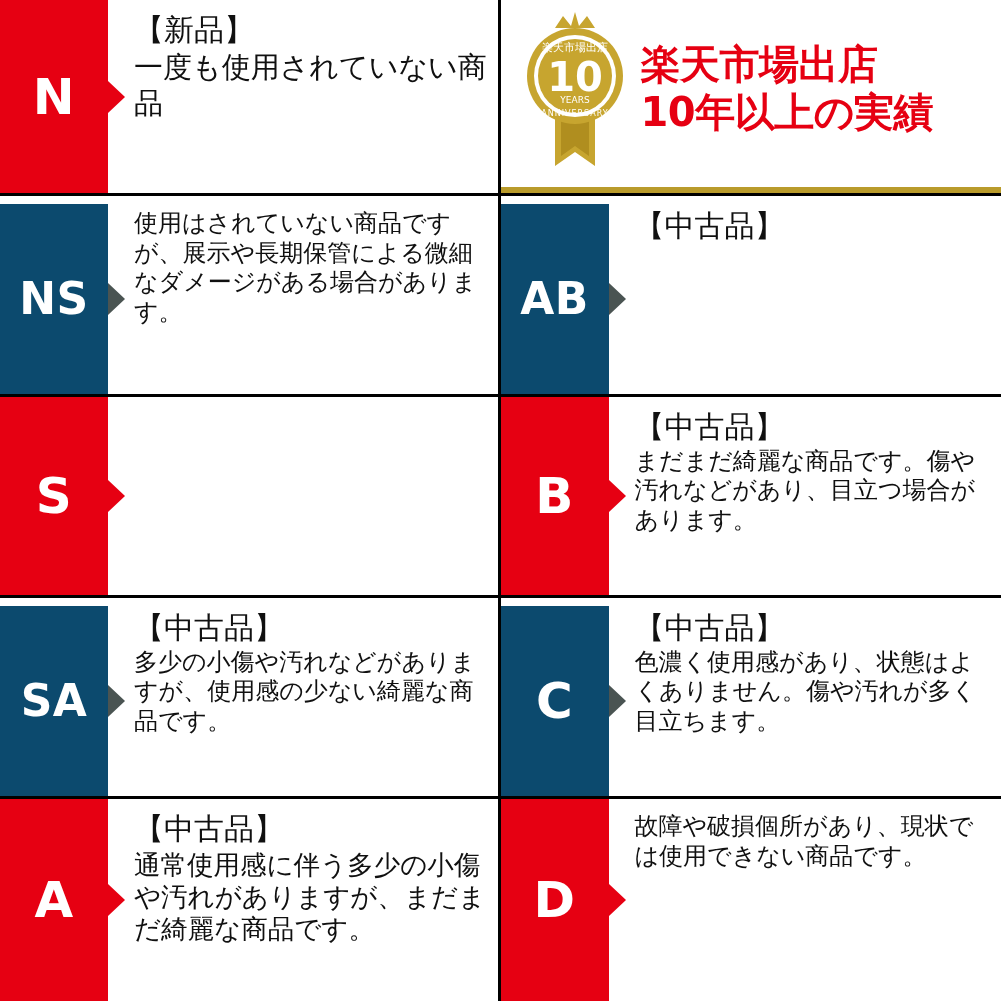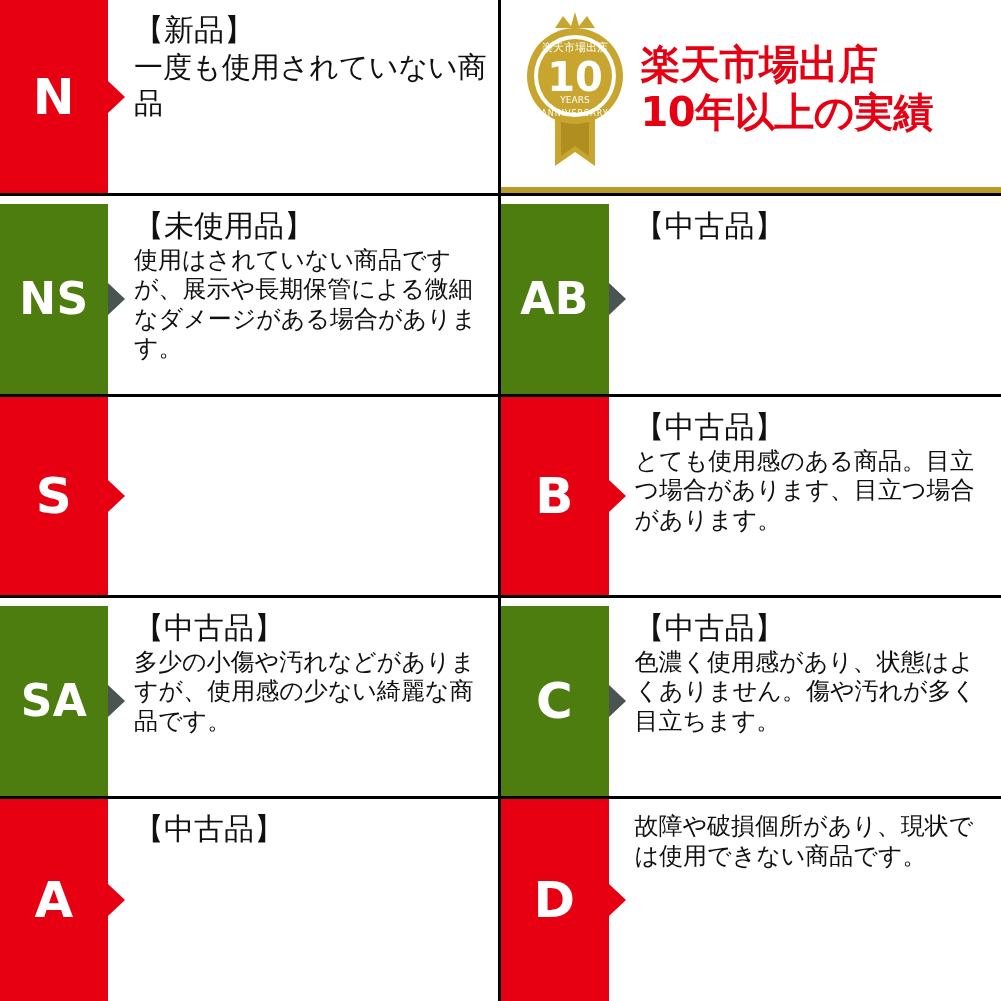--- a/index.html
+++ b/index.html
@@ -47,21 +47,21 @@
     position: relative;
     flex: 0 0 108px;
     display: flex;
     align-items: center;
     justify-content: center;
     color: #ffffff;
     font-weight: bold;
     letter-spacing: 0.5px;
   }
   .badge.red { background: #e60012; }
-  .badge.gray { background: #4d7c0f; margin-top: 8px; }
+  .badge.gray { background: #0c4a6e; margin-top: 8px; }
   
   .badge::after {
     content: "";
     position: absolute;
     top: 50%;
     left: 100%;
     transform: translateY(-50%);
     width: 0;
     height: 0;
     border-top: 16px solid transparent;
@@ -172,21 +172,20 @@
           <span class="line2">10年以上の実績</span>
         </div>
       </div>
     </div>
 
     <div class="cell col-left">
       <div class="badge gray">
         <span class="badge-label small">NS</span>
       </div>
       <div class="body tight">
-        <div class="title">【未使用品】</div>
         <div class="desc">使用はされていない商品ですが、展示や長期保管による微細なダメージがある場合があります。</div>
       </div>
     </div>
 
     <div class="cell col-right">
       <div class="badge gray">
         <span class="badge-label small">AB</span>
       </div>
       <div class="body tight">
         <div class="title">【中古品】</div>
@@ -198,21 +197,21 @@
         <span class="badge-label">S</span>
       </div>
     </div>
 
     <div class="cell col-right">
       <div class="badge red">
         <span class="badge-label">B</span>
       </div>
       <div class="body tight">
         <div class="title">【中古品】</div>
-        <div class="desc">とても使用感のある商品。目立つ場合があります、目立つ場合があります。</div>
+        <div class="desc">まだまだ綺麗な商品です。傷や汚れなどがあり、目立つ場合があります。</div>
       </div>
     </div>
 
     <div class="cell col-left">
       <div class="badge gray">
         <span class="badge-label small">SA</span>
       </div>
       <div class="body tight">
         <div class="title">【中古品】</div>
         <div class="desc">多少の小傷や汚れなどがありますが、使用感の少ない綺麗な商品です。</div>
@@ -228,20 +227,21 @@
         <div class="desc">色濃く使用感があり、状態はよくありません。傷や汚れが多く目立ちます。</div>
       </div>
     </div>
 
     <div class="cell col-left row-last">
       <div class="badge red">
         <span class="badge-label">A</span>
       </div>
       <div class="body tighter">
         <div class="title">【中古品】</div>
+        <div class="desc">通常使用感に伴う多少の小傷や汚れがありますが、まだまだ綺麗な商品です。</div>
       </div>
     </div>
 
     <div class="cell col-right row-last">
       <div class="badge red">
         <span class="badge-label">D</span>
       </div>
       <div class="body tight">
         <div class="desc">故障や破損個所があり、現状では使用できない商品です。</div>
       </div>

